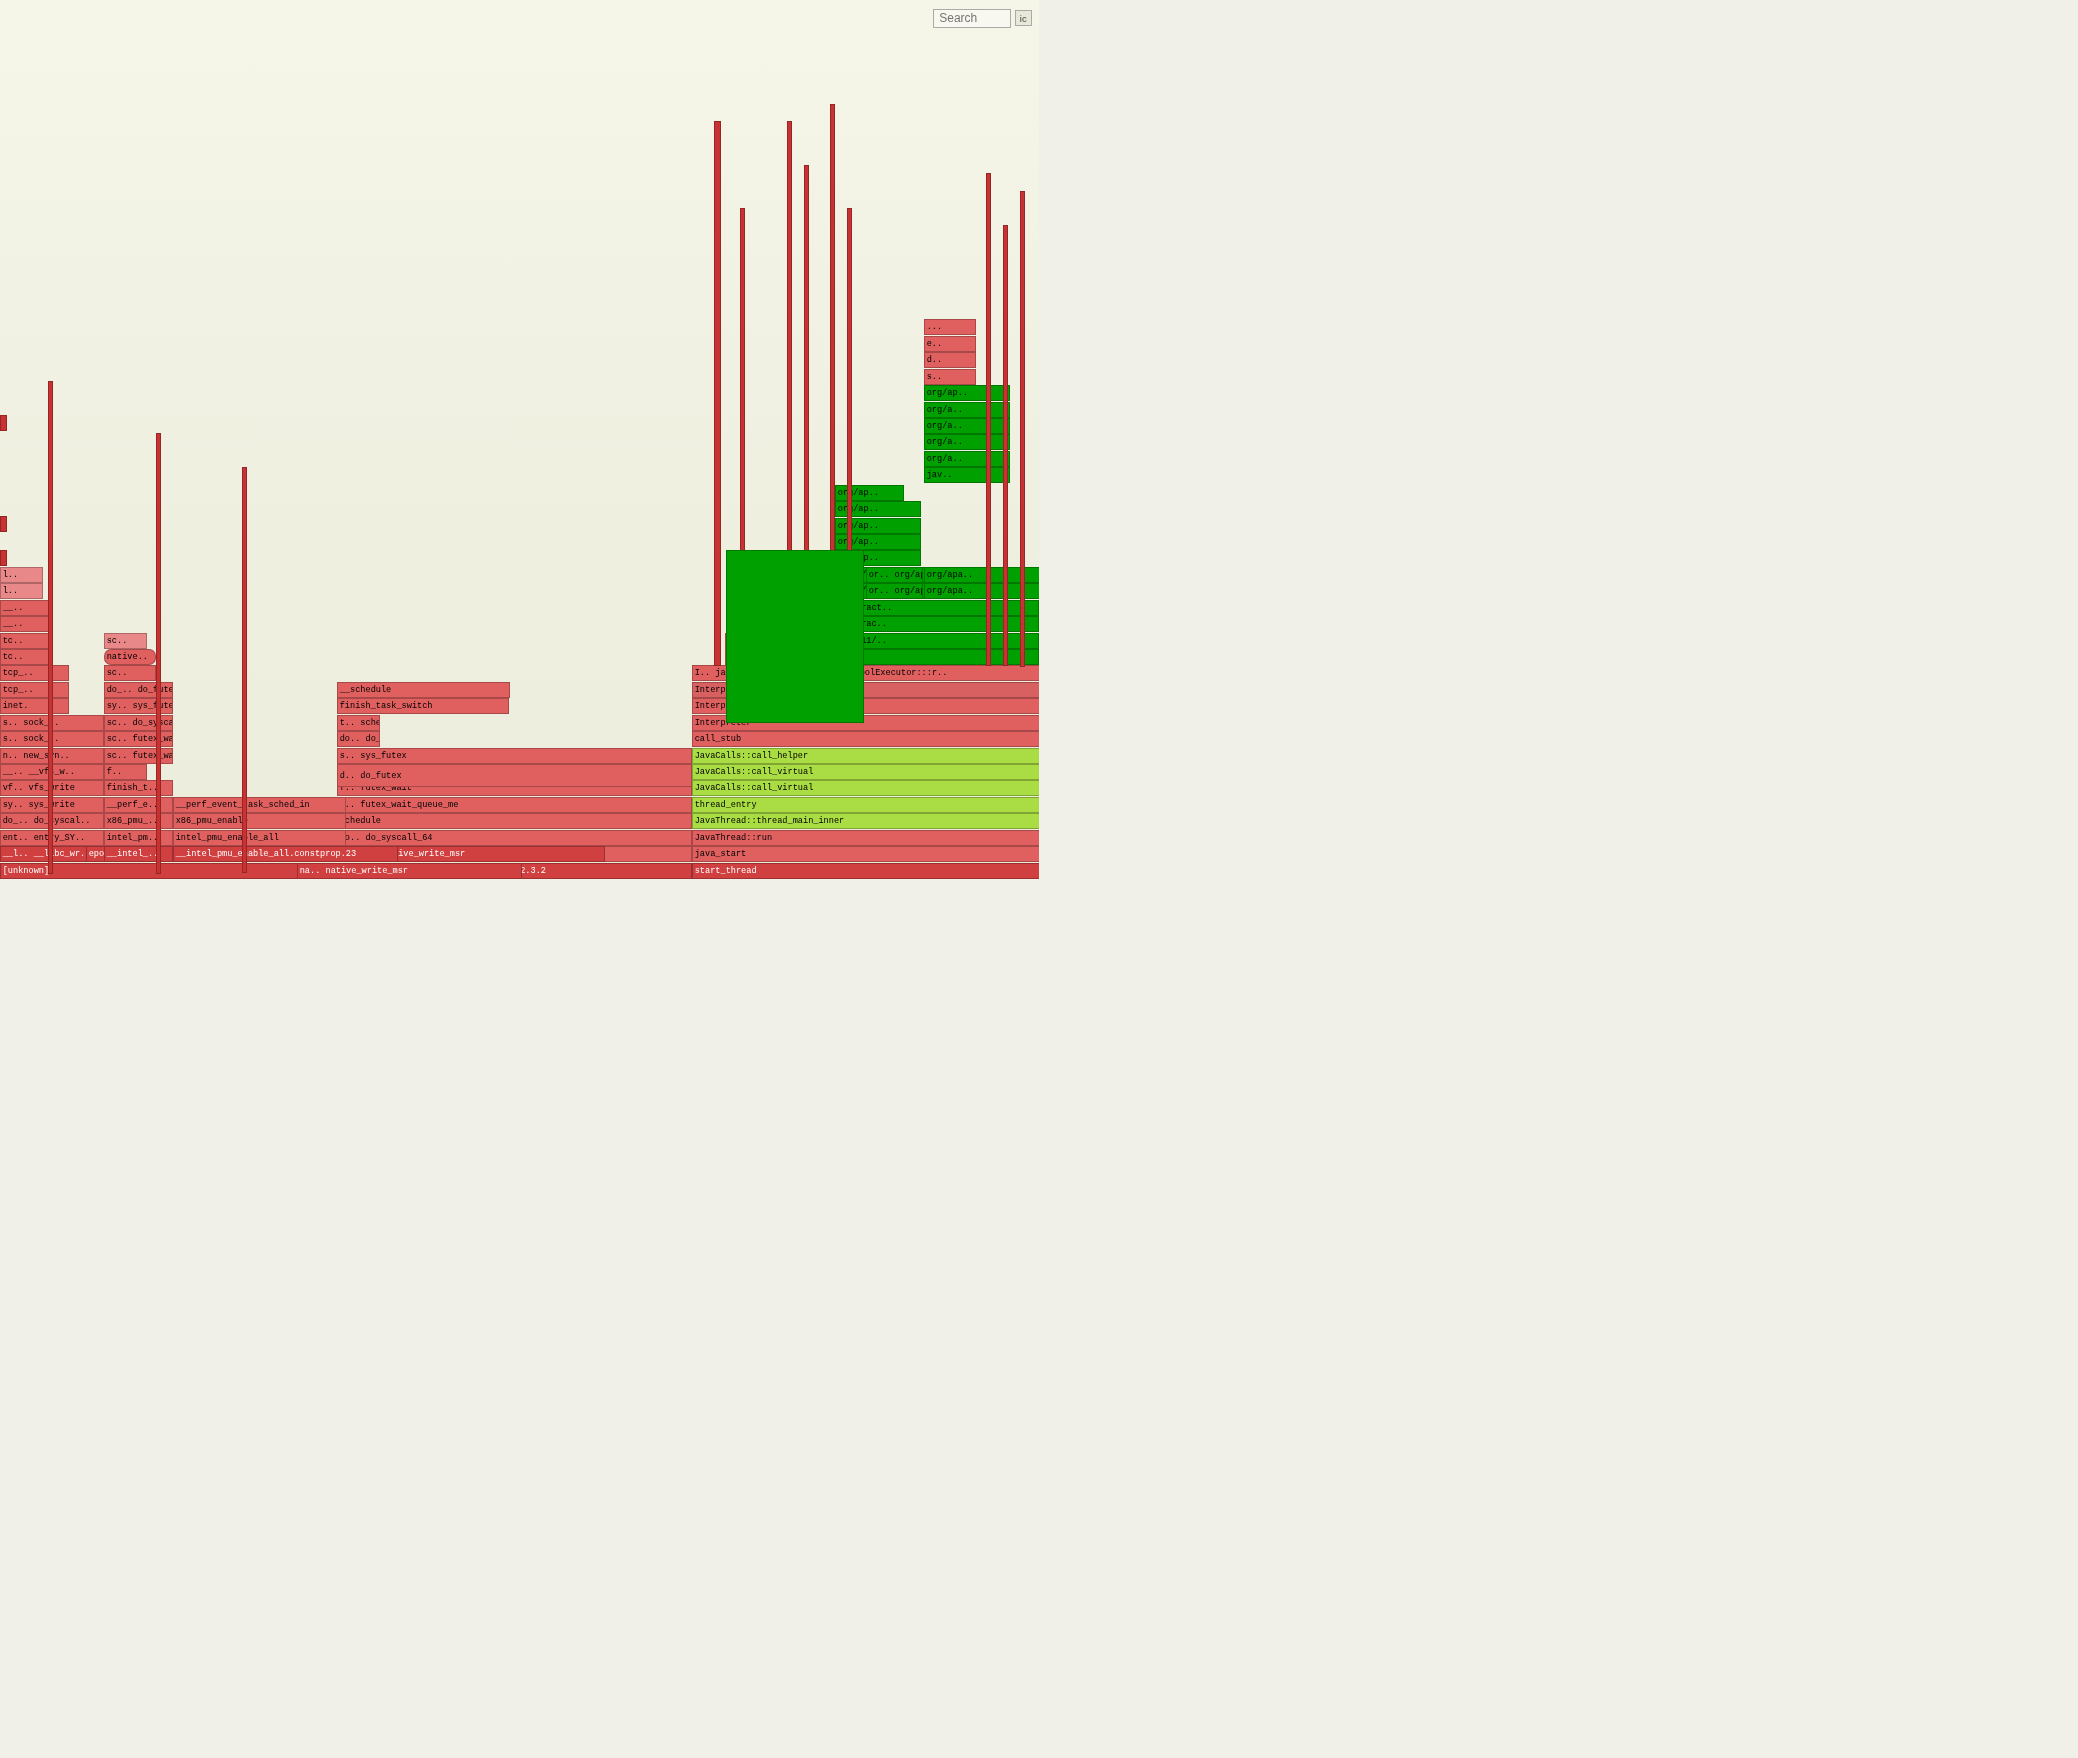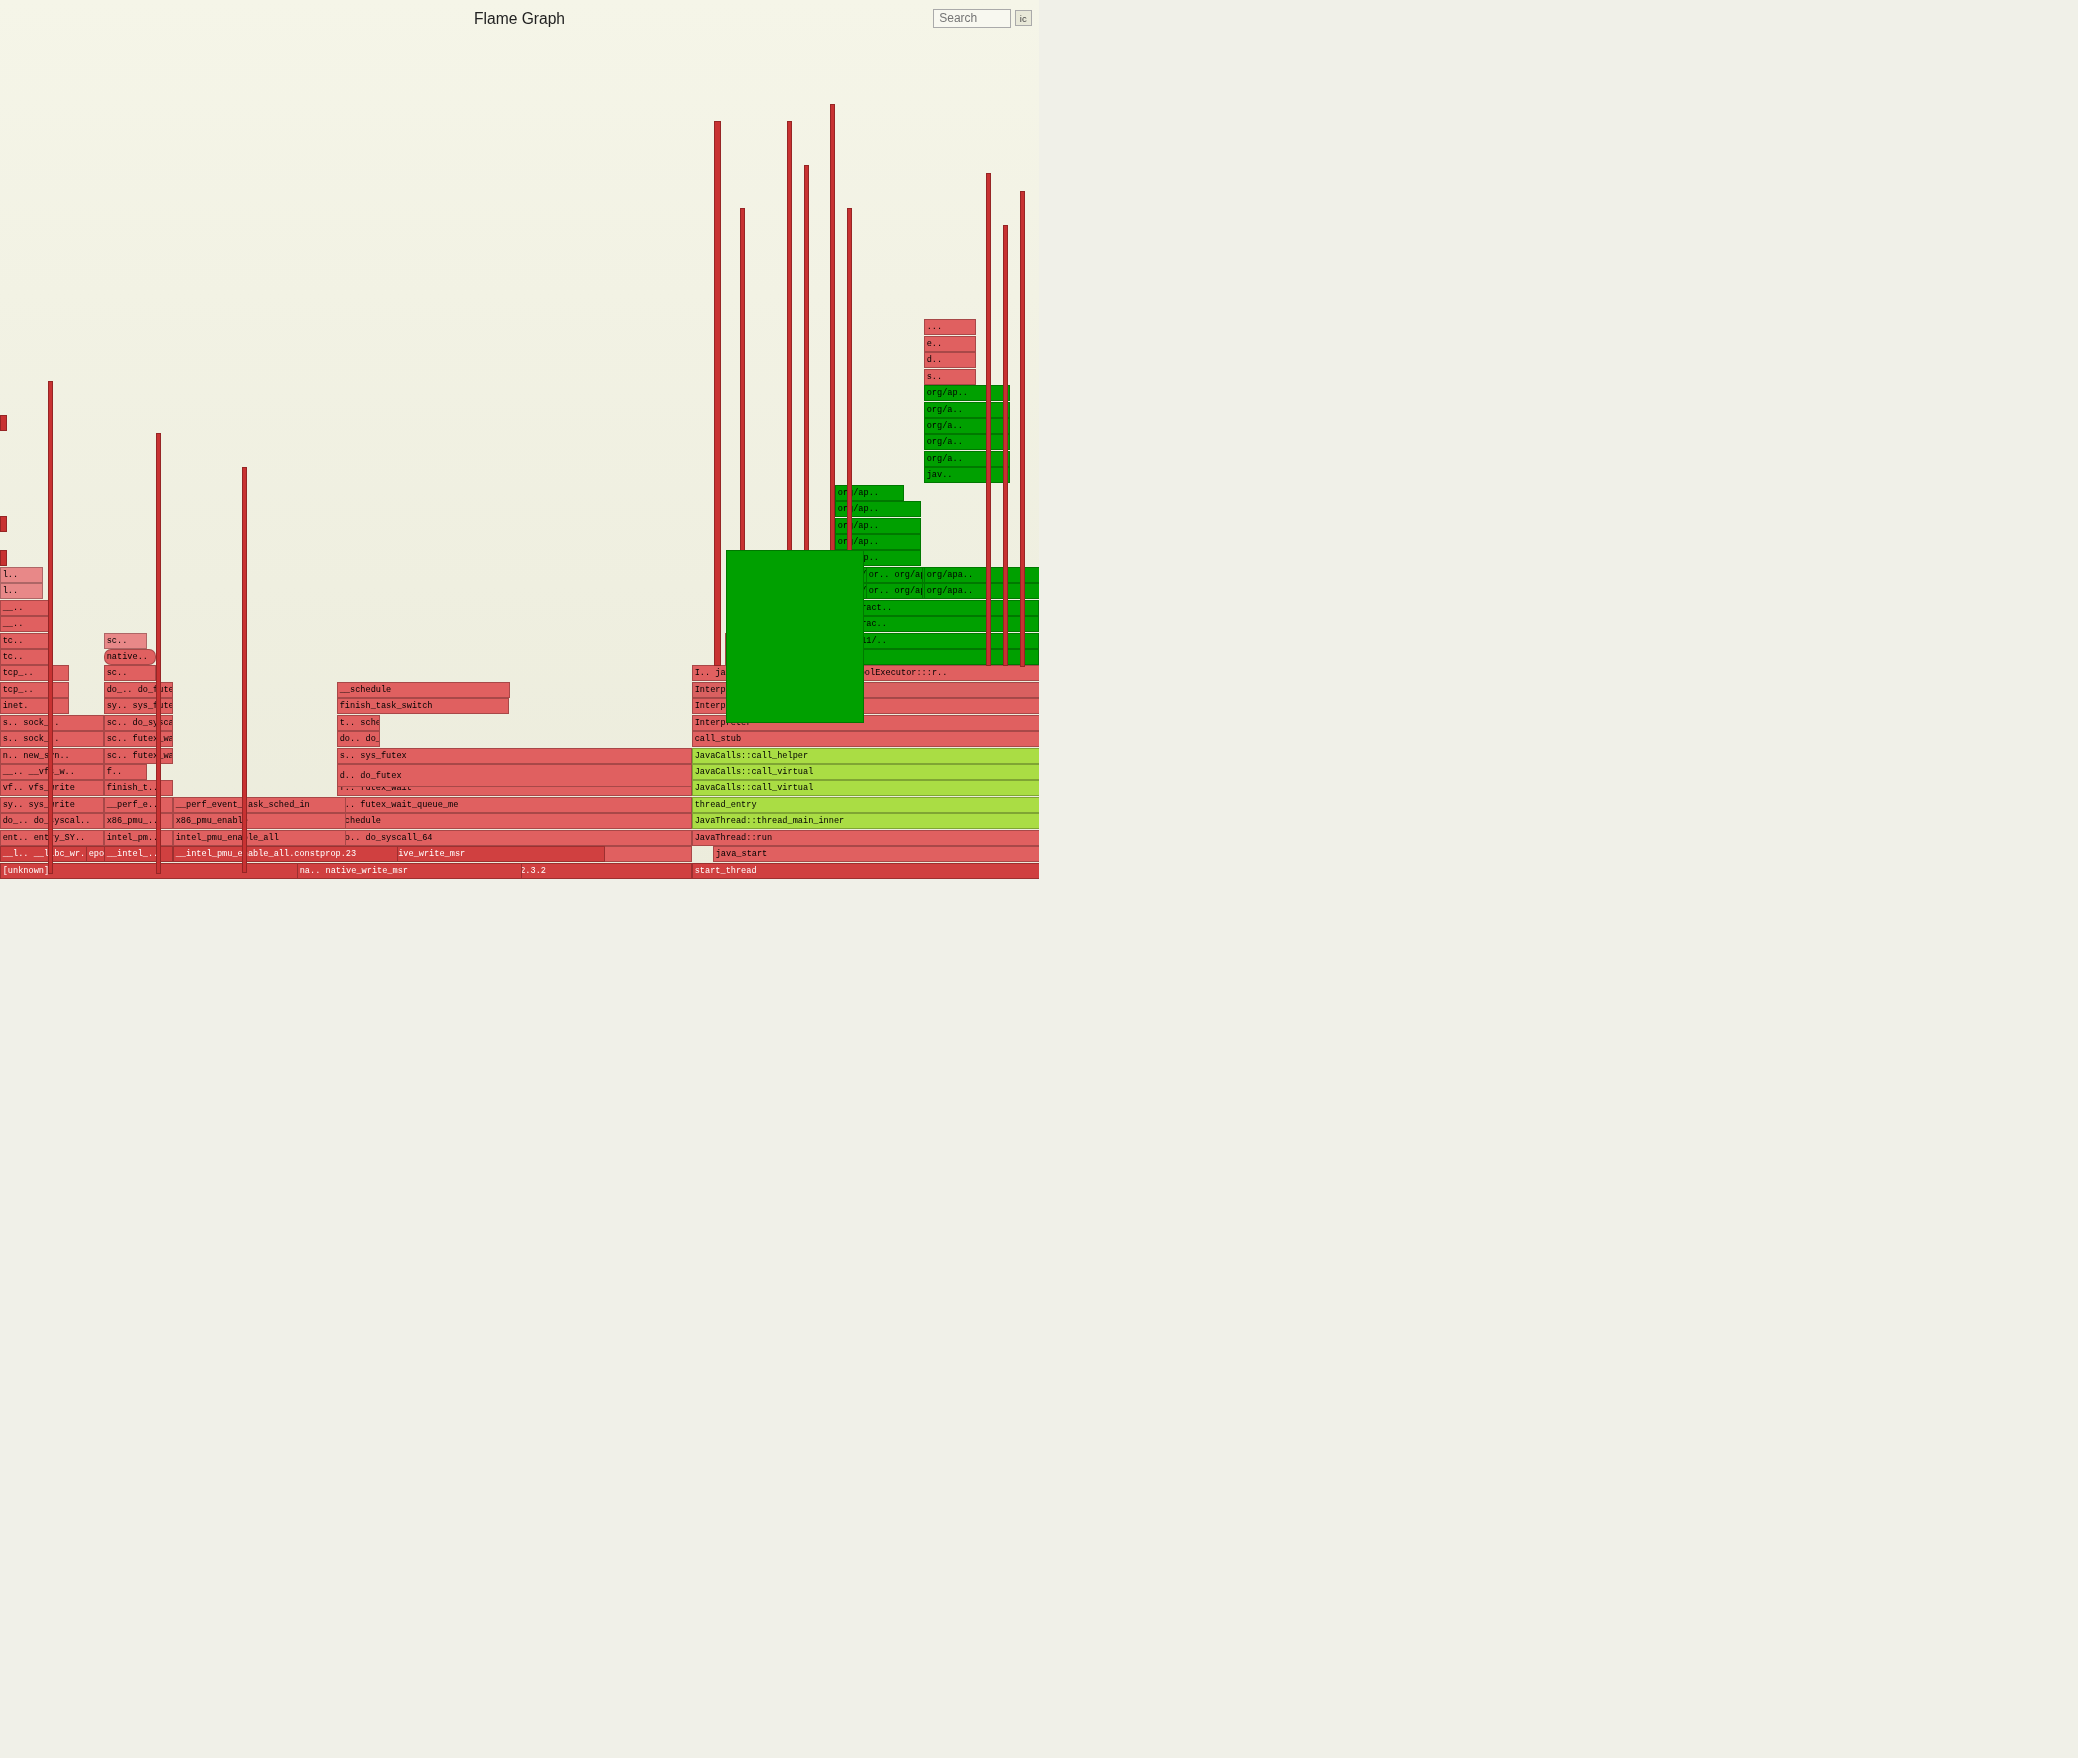--- a/index.html
+++ b/index.html
@@ -77,21 +77,20 @@
     .red-light  { background: #e06060; color: #000; }
     .red-pale   { background: #e88888; color: #000; }
     .red-salmon { background: #d96060; color: #000; }
     .green-dark { background: #00a000; color: #000; }
     .yellow-green { background: #aadd44; color: #000; }
   </style>
 </head>
 <body>
 
 <div id="container">
-  <div id="title">Flame Graph</div>
 
   <div id="search-area">
     <input id="search-input" type="text" placeholder="Search" style="">
     <button id="search-btn">ic</button>
   </div>
 
   <div id="flamegraph-area">
   <div class="frame red-dark" style="left: 0px; top: 844px; width: 1039px; height: 15.6px;">java</div>
       <div class="frame red-med" style="left: 0px; top: 828px; width: 337px; height: 15.6px;">[unknown]</div>
       <div class="frame red-med" style="left: 0px; top: 811px; width: 104px; height: 15.6px;">__l.. __libc_wr..</div>
@@ -142,21 +141,21 @@
       <div class="frame red-light" style="left: 104px; top: 729px; width: 43px; height: 15.6px;">f..</div>
       <div class="frame red-light" style="left: 104px; top: 713px; width: 69px; height: 15.6px;">sc.. futex_wa..</div>
       <div class="frame red-light" style="left: 104px; top: 696px; width: 69px; height: 15.6px;">sc.. futex_wa..</div>
       <div class="frame red-light" style="left: 104px; top: 680px; width: 69px; height: 15.6px;">sc.. do_syscal..</div>
       <div class="frame red-light" style="left: 104px; top: 663px; width: 69px; height: 15.6px;">sy.. sys_futex</div>
       <div class="frame red-light" style="left: 104px; top: 647px; width: 69px; height: 15.6px;">do_.. do_futex</div>
       <div class="frame red-light" style="left: 104px; top: 630px; width: 52px; height: 15.6px;">sc..</div>
       <div class="frame red-light" style="left: 104px; top: 614px; width: 52px; height: 15.6px; border-radius: 7px;">native..</div>
       <div class="frame red-pale" style="left: 104px; top: 598px; width: 43px; height: 15.6px;">sc..</div>
       <div class="frame red-med" style="left: 692px; top: 828px; width: 348px; height: 15.6px;">start_thread</div>
-      <div class="frame red-light" style="left: 713px; top: 811px; width: 348px; height: 15.6px;">java_start</div>
+      <div class="frame red-light" style="left: 692px; top: 811px; width: 348px; height: 15.6px;">java_start</div>
       <div class="frame red-light" style="left: 692px; top: 795px; width: 348px; height: 15.6px;">JavaThread::run</div>
       <div class="frame yellow-green" style="left: 692px; top: 778px; width: 348px; height: 15.6px;">JavaThread::thread_main_inner</div>
       <div class="frame yellow-green" style="left: 692px; top: 762px; width: 348px; height: 15.6px;">thread_entry</div>
       <div class="frame yellow-green" style="left: 692px; top: 745px; width: 348px; height: 15.6px;">JavaCalls::call_virtual</div>
       <div class="frame yellow-green" style="left: 692px; top: 729px; width: 348px; height: 15.6px;">JavaCalls::call_virtual</div>
       <div class="frame yellow-green" style="left: 692px; top: 713px; width: 348px; height: 15.6px;">JavaCalls::call_helper</div>
       <div class="frame red-light" style="left: 692px; top: 696px; width: 348px; height: 15.6px;">call_stub</div>
       <div class="frame red-light" style="left: 692px; top: 680px; width: 348px; height: 15.6px;">Interpreter</div>
       <div class="frame red-light" style="left: 692px; top: 663px; width: 348px; height: 15.6px;">Interpreter</div>
       <div class="frame red-salmon" style="left: 692px; top: 647px; width: 348px; height: 15.6px;">Interpreter</div>

